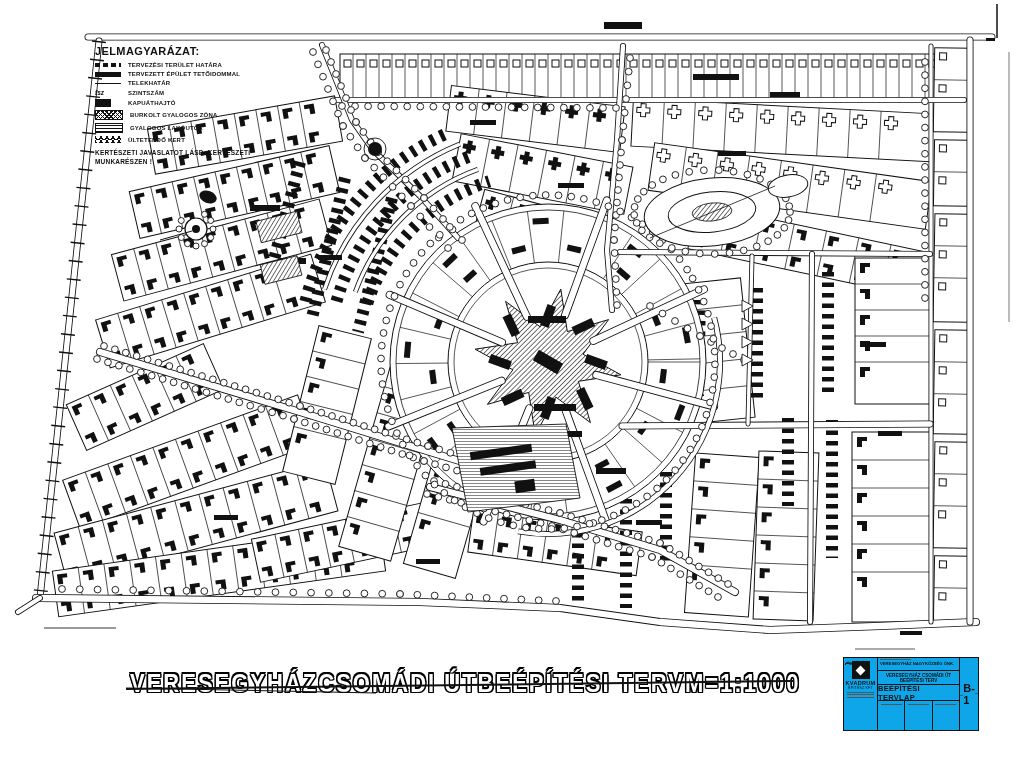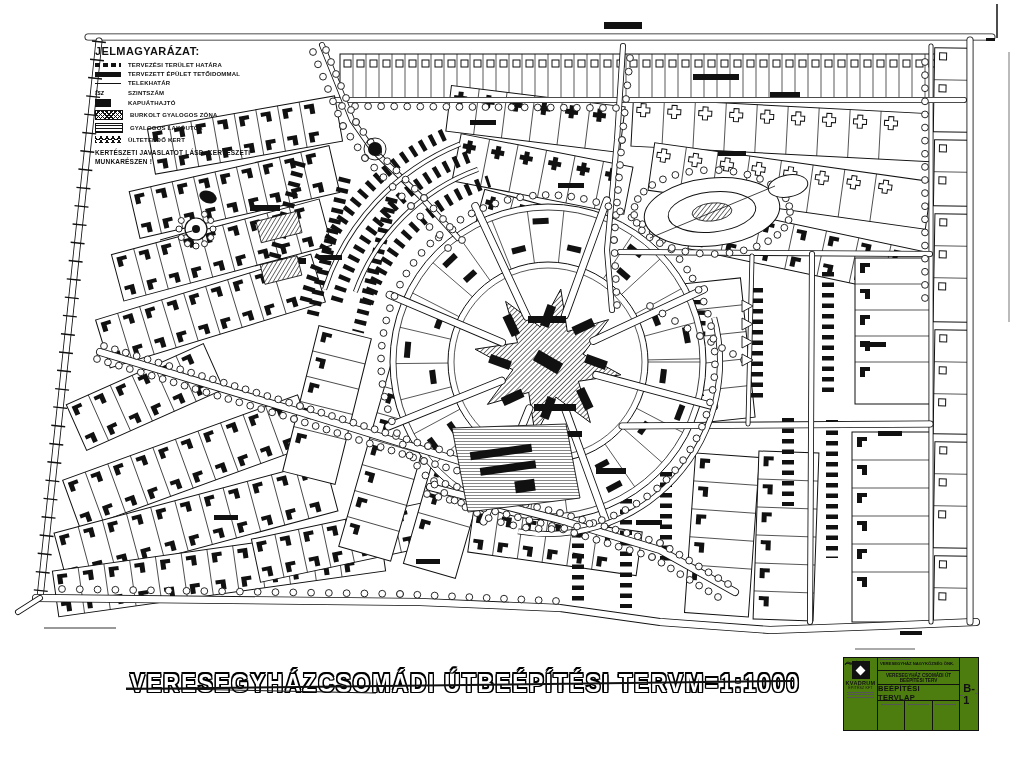--- a/index.html
+++ b/index.html
@@ -26,21 +26,21 @@
   
   .big-title{position:absolute;left:130px;top:668px;width:648px;display:flex;justify-content:space-between;
      font-weight:bold;font-size:22px;letter-spacing:2px;transform:scale(1,1.18);transform-origin:left top;
      color:#fff;white-space:pre;
      text-shadow:-1.3px -1.3px 0 #000,1.3px -1.3px 0 #000,-1.3px 1.3px 0 #000,1.3px 1.3px 0 #000,
                  0 -1.3px 0 #000,0 1.3px 0 #000,-1.3px 0 0 #000,1.3px 0 0 #000;}
   .strike{position:absolute;left:126px;top:684px;width:668px;height:2px;background:#111;transform:rotate(-0.7deg);}
   .strike2{position:absolute;left:126px;top:690px;width:250px;height:1px;background:#111;transform:rotate(1.2deg);}
   
   .tblock{position:absolute;left:843px;top:657px;width:136px;height:74px;border:1.5px solid #111;
-          display:flex;background:#4d7c0f;box-sizing:border-box;}
+          display:flex;background:#0ea5e9;box-sizing:border-box;}
   .tb-col1{width:34px;border-right:1px solid #111;display:flex;flex-direction:column;align-items:center;padding-top:3px;box-sizing:border-box;}
   .tb-logo{width:18px;height:18px;background:#111;display:flex;align-items:center;justify-content:center;}
   .tb-logo-in{width:7px;height:7px;background:#fff;transform:rotate(45deg);}
   .tb-company{font-size:5.5px;font-weight:bold;letter-spacing:.3px;margin-top:1px;}
   .tb-sub{font-size:3.5px;letter-spacing:.2px;}
   .micro{height:1px;background:#555;width:80%;margin:1.5px auto 0 auto;}
   .tb-col2{width:82px;border-right:1px solid #111;display:flex;flex-direction:column;box-sizing:border-box;}
   .tb-r1{height:13px;border-bottom:1px solid #111;padding:1px 2px;box-sizing:border-box;}
   .tb-r1 .client{font-size:4.2px;font-weight:bold;display:block;margin-top:1px;}
   .tb-r2{height:13px;border-bottom:1px solid #111;display:flex;align-items:center;justify-content:center;

